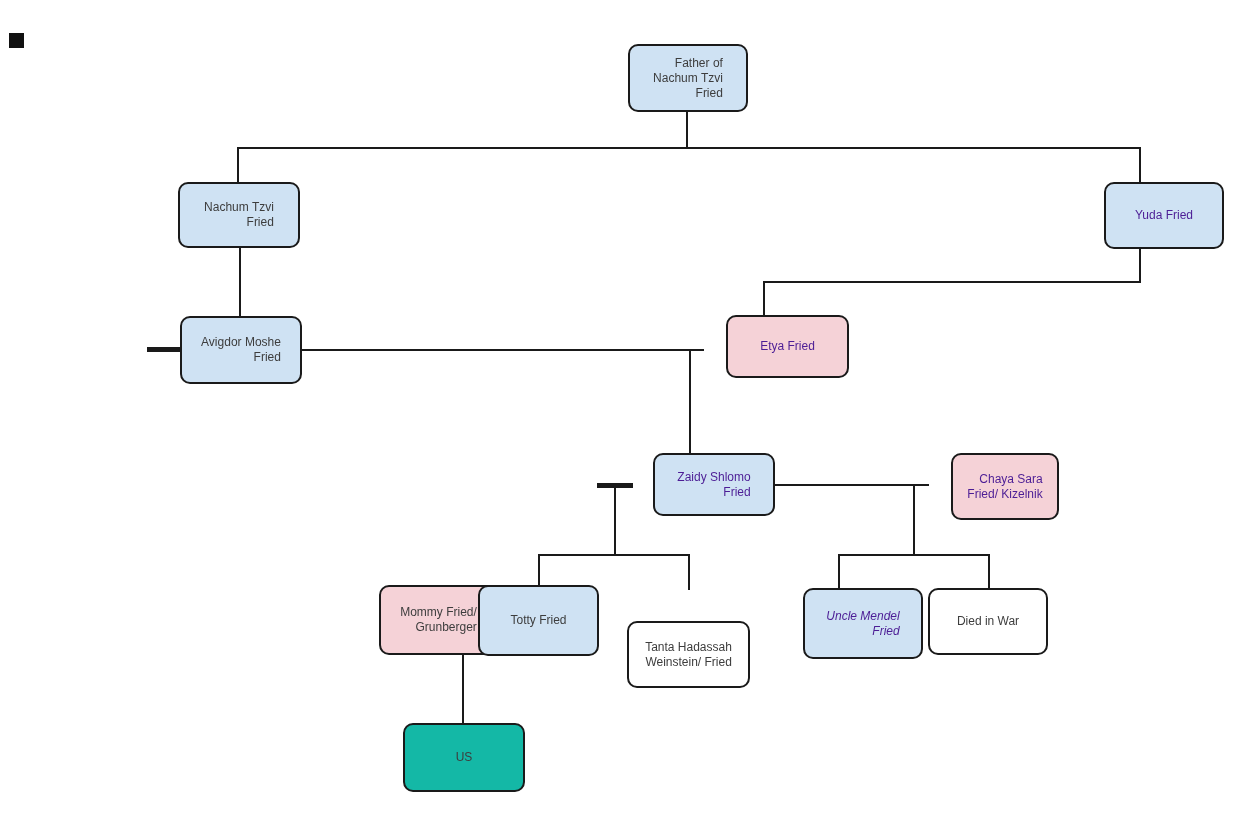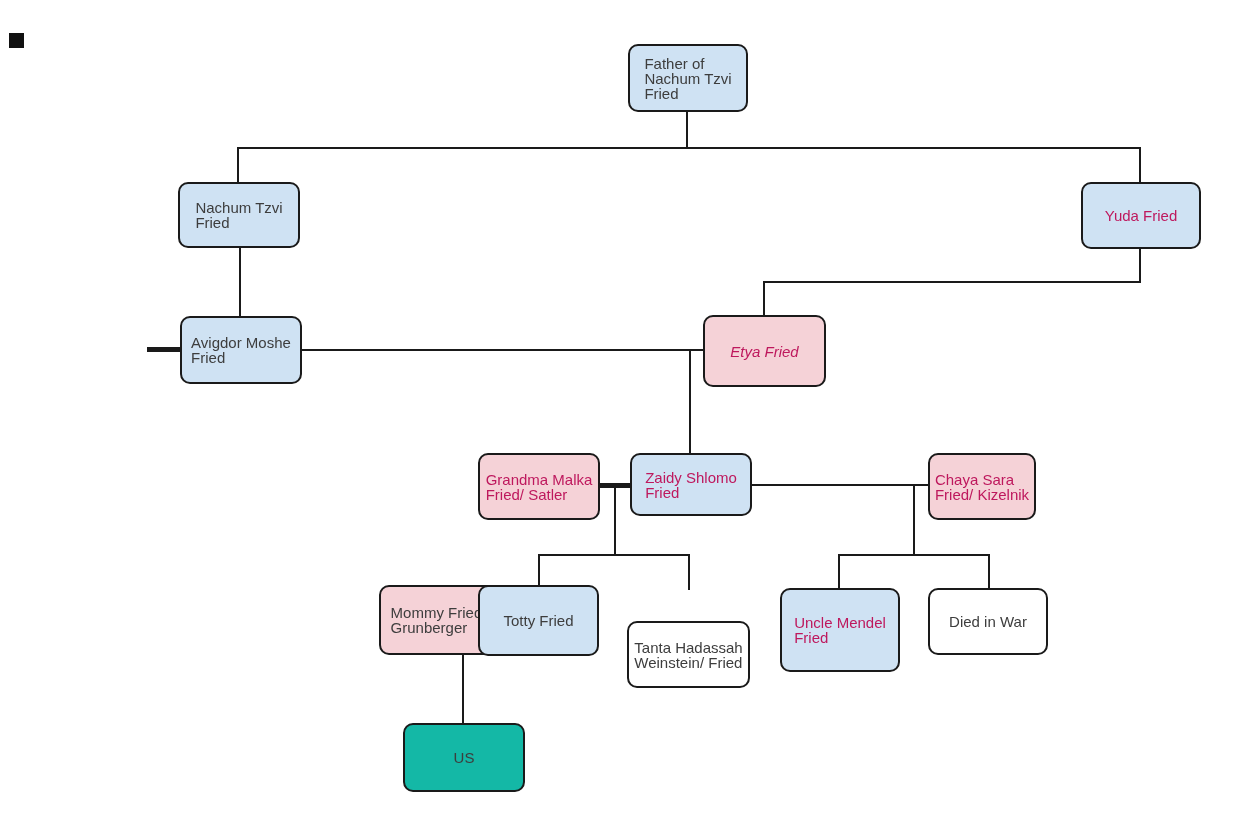--- a/index.html
+++ b/index.html
@@ -4,29 +4,29 @@
 <style>
   html,body{margin:0;padding:0;background:#ffffff;}
   #canvas{
     position:relative;width:1237px;height:823px;background:#ffffff;overflow:hidden;
     font-family:"Liberation Sans", sans-serif;
   }
   .node{
     position:absolute;box-sizing:border-box;
     border:2.5px solid #1a1a1a;border-radius:10px;
     display:flex;align-items:center;justify-content:center;
-    text-align:left;font-size:15px;line-height:15px;
+    text-align:right;font-size:12px;line-height:15px;
     white-space:pre-line;padding:2px;
   }
   .fill-blue{background:#cfe2f3;}
   .fill-pink{background:#f5d2d7;}
   .fill-white{background:#ffffff;}
   .fill-beige{background:#14b8a6;}
   .text-dark{color:#3d3d3d;}
-  .text-gray{color:#be185d;}
+  .text-gray{color:#4c1d95;margin-left:23px;}
   .line{position:absolute;background:#1a1a1a;}
   .marker{position:absolute;background:#111111;}
 </style>
 </head>
 <body>
 
 <div id="canvas">
 
   <div class="marker" style="left:9px;top:33px;width:15px;height:15px;"></div>
 
@@ -76,39 +76,37 @@
 
   <div class="node fill-blue text-dark" style="left:178px;top:182px;width:122px;height:66px;">Nachum Tzvi
 Fried</div>
 
   <div class="node fill-blue text-gray" style="left:1081px;top:182px;width:120px;height:67px;">Yuda Fried</div>
 
 
   <div class="node fill-blue text-dark" style="left:180px;top:316px;width:122px;height:68px;">Avigdor Moshe
 Fried</div>
 
-  <div class="node fill-pink text-gray" style="left:703px;top:315px;width:123px;height:72px;font-style:italic;">Etya Fried</div>
+  <div class="node fill-pink text-gray" style="left:703px;top:315px;width:123px;height:63px;">Etya Fried</div>
 
-  <div class="node fill-pink text-gray" style="left:478px;top:453px;width:122px;height:67px;">Grandma Malka
-Fried/ Satler</div>
 
   <div class="node fill-blue text-gray" style="left:630px;top:453px;width:122px;height:63px;">Zaidy Shlomo
 Fried</div>
 
   <div class="node fill-pink text-gray" style="left:928px;top:453px;width:108px;height:67px;">Chaya Sara
 Fried/ Kizelnik</div>
 
   <div class="node fill-pink text-dark" style="left:331px;top:585px;width:119px;height:70px;margin-left:48px;">Mommy Fried/
 Grunberger</div>
 
   <div class="node fill-blue text-dark" style="left:478px;top:585px;width:121px;height:71px;">Totty Fried</div>
 
   <div class="node fill-white text-dark" style="left:627px;top:588px;width:123px;height:67px;margin-top:33px;">Tanta Hadassah
 Weinstein/ Fried</div>
 
-  <div class="node fill-blue text-gray" style="left:780px;top:588px;width:120px;height:84px;">Uncle Mendel
+  <div class="node fill-blue text-gray" style="left:780px;top:588px;width:120px;height:71px;font-style:italic;">Uncle Mendel
 Fried</div>
 
   <div class="node fill-white text-dark" style="left:928px;top:588px;width:120px;height:67px;">Died in War</div>
 
   <div class="node fill-beige text-dark" style="left:403px;top:723px;width:122px;height:69px;">US</div>
 
 </div>
 
 </body></html>

